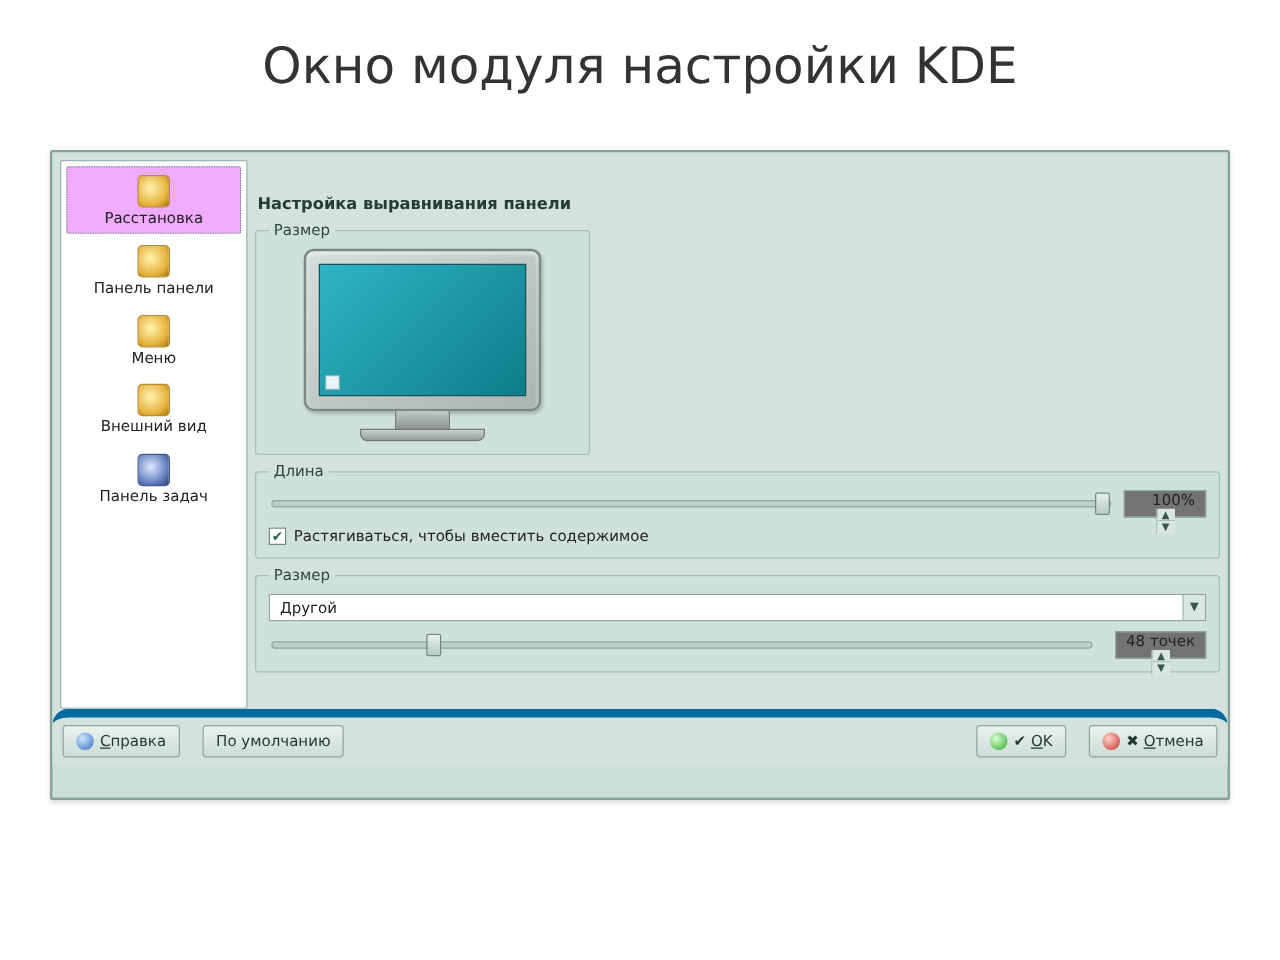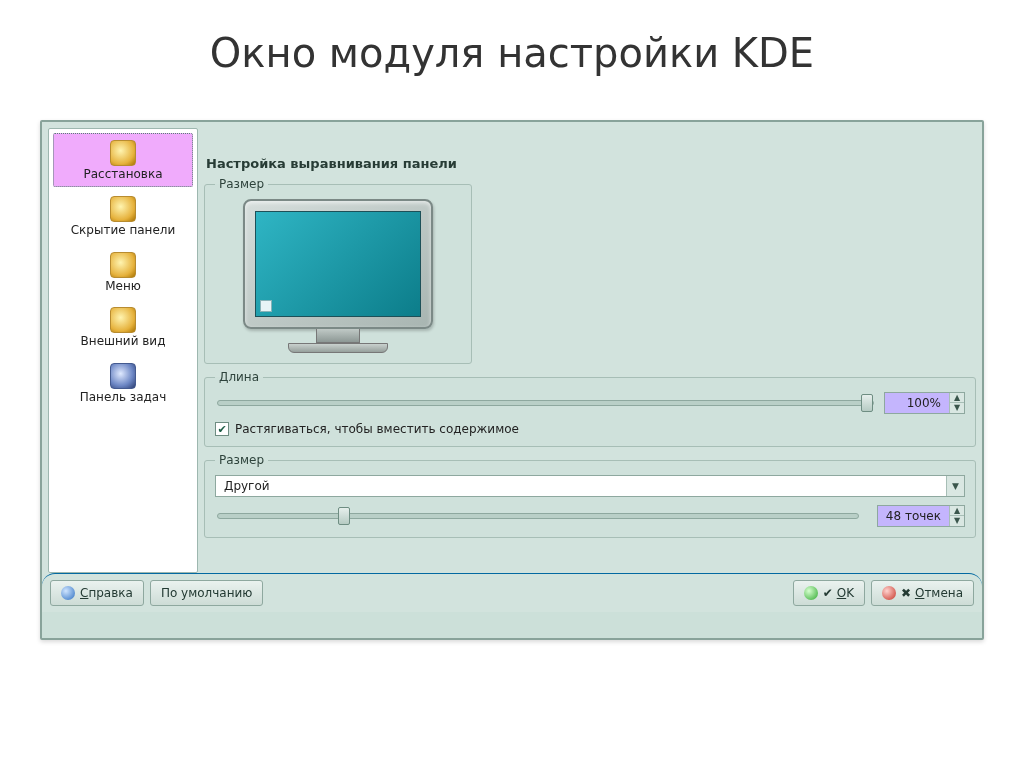--- a/index.html
+++ b/index.html
@@ -222,24 +222,25 @@
   }
   .slider::-moz-range-thumb{
     width:12px;height:18px;
     background:linear-gradient(to bottom,#e6efec,#b6cbc3);
     border:1px solid #6e8d82;
     border-radius:2px;
     cursor:pointer;
   }
   .spinbox {
     display:flex; align-items:center;
-    background:#c4b5fd;
+    background:#737373;
     border:1px solid #8ea89f;
     height:22px;
     font-size:12px;
+    flex-direction:column;
   }
   .spinbox .val{ padding:0 8px; min-width:64px; text-align:right;}
   .spinbox .arrows{
     display:flex; flex-direction:column;
     border-left:1px solid #a7beb6;
   }
   .spinbox .arrows div{
     width:14px; height:10px;
     font-size:8px; line-height:10px; text-align:center;
     background:#d9e7e2; cursor:pointer;
@@ -265,25 +266,25 @@
   .combo .carrow{
     width:18px;height:100%;
     border-left:1px solid #a7beb6;
     background:#d9e7e2;
     display:flex;align-items:center;justify-content:center;
     font-size:9px;color:#3a564c;
     cursor:pointer;
   }
   .size-row2{ display:flex; align-items:center; gap:16px; margin-top:8px;}
   .footer{
-    border-top:1px solid #0369a1;
+    border-top:7px solid #0369a1;
     padding:6px 8px;
     display:flex;
     align-items:center;
-    gap:6px;
+    gap:18px;
     background:#d2e3dd;
     border-radius:13px;
   }
   .footer .spacer{flex:1;}
   .btn{
     height:26px;
     padding:0 10px;
     background:linear-gradient(to bottom,#eaf2ef,#cddcd6);
     border:1px solid #8ea89f;
     border-radius:3px;
@@ -310,21 +311,21 @@
   <div class="window-body">
     <div class="body-main">
 
       <div class="sidebar">
         <div class="side-item selected">
           <div class="side-icon"></div>
           <div>Расстановка</div>
         </div>
         <div class="side-item">
           <div class="side-icon"></div>
-          <div>Скрытие панели</div>
+          <div>Панель панели</div>
         </div>
         <div class="side-item">
           <div class="side-icon"></div>
           <div>Меню</div>
         </div>
         <div class="side-item">
           <div class="side-icon"></div>
           <div>Внешний вид</div>
         </div>
         <div class="side-item">

